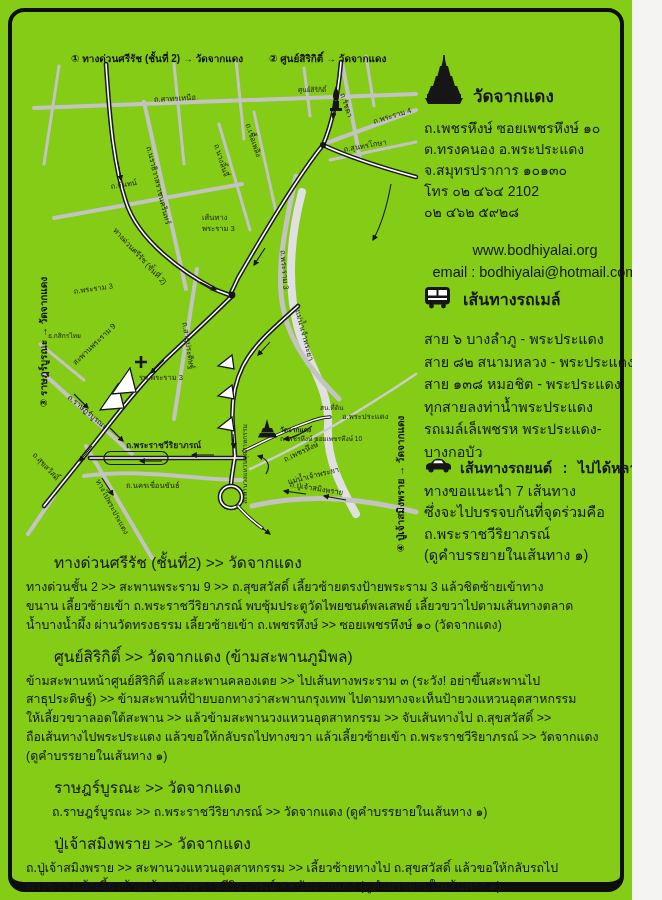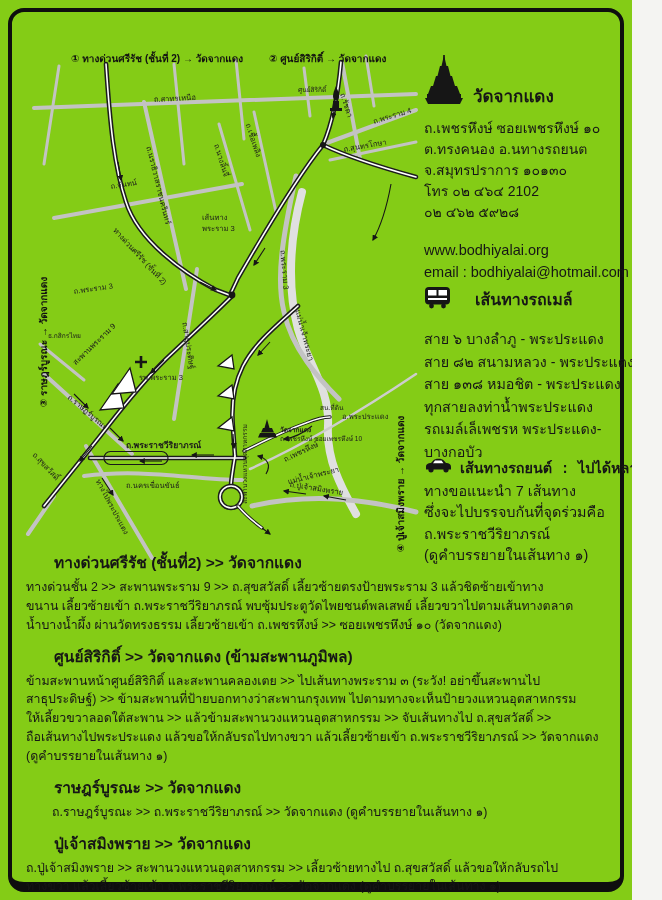--- a/index.html
+++ b/index.html
@@ -18,30 +18,30 @@
   .rb{stroke:#1c1c1c;stroke-width:4.6;fill:none;stroke-linecap:round;}
   .rb2{stroke:#1c1c1c;stroke-width:3.4;fill:none;stroke-linecap:round;}
   .rt{stroke:#ffffff;stroke-width:1.6;fill:none;stroke-linecap:round;}
   .gray{stroke:#c3c3c3;fill:none;stroke-linecap:round;}
   .thin{stroke:#161616;stroke-width:1.1;fill:none;}
   
   .right-col{position:absolute;left:424px;top:54px;width:222px;}
   .temple-row{display:flex;align-items:flex-start;gap:9px;}
   .temple-name{font-weight:bold;font-size:17px;margin-top:28px;}
   .addr{font-size:14px;line-height:1.5;margin-top:4px;}
-  .webmail{margin-top:16px;font-size:14.5px;line-height:1.55;}
+  .webmail{margin-top:16px;font-size:14.5px;line-height:1.55;text-align:center;}
   .bus{position:absolute;top:232px;left:0;width:222px;}
-  .bus-head{display:flex;align-items:center;gap:24px;font-weight:bold;font-size:16px;}
+  .bus-head{display:flex;align-items:center;gap:12px;font-weight:bold;font-size:16px;}
   .bus-lines{font-size:14.3px;line-height:1.58;margin-top:15px;}
   .car{position:absolute;top:404px;left:0;width:226px;font-size:14.4px;line-height:1.5;}
   .car-head{display:flex;align-items:center;gap:7px;font-weight:bold;font-family:Liberation Mono, monospace;}
   
   .directions{position:absolute;left:26px;top:550px;width:616px;}
   .sec{margin-bottom:9px;}
-  .sec h3{margin:0 0 3px 28px;font-size:15.5px;font-weight:bold;}
+  .sec h3{margin:0 0 3px 28px;font-size:15.5px;font-weight:normal;}
   .sec .ln{font-size:12.4px;line-height:1.52;white-space:nowrap;}
   .sec.indent .ln{margin-left:26px;}
 </style>
 </head>
 <body>
 
 <div class="sheet">
   <div class="frame"></div>
 
   <div class="map-wrap">
@@ -208,21 +208,21 @@
             <path d="M12,22 L28,22 L31,32 L9,32 Z"></path>
             <path d="M7,32 L33,32 L36,40 L4,40 Z"></path>
             <rect x="3" y="40" width="34" height="4"></rect>
             <path d="M1,44 h38 l-3,6 h-32 z"></path>
           </svg>
         </span>
         <div class="temple-name">วัดจากแดง</div>
       </div>
       <div class="addr">
         <div>ถ.เพชรหึงษ์  ซอยเพชรหึงษ์ ๑๐</div>
-        <div>ต.ทรงคนอง  อ.นทางรถยนต</div>
+        <div>ต.ทรงคนอง  อ.พระประแดง</div>
         <div>จ.สมุทรปราการ ๑๐๑๓๐</div>
         <div>โทร  ๐๒ ๔๖๔ 2102</div>
         <div>๐๒ ๔๖๒ ๕๙๒๘</div>
       </div>
       <div class="webmail">
         <div>www.bodhiyalai.org</div>
         <div>email : bodhiyalai@hotmail.com</div>
       </div>
     </div>
 

